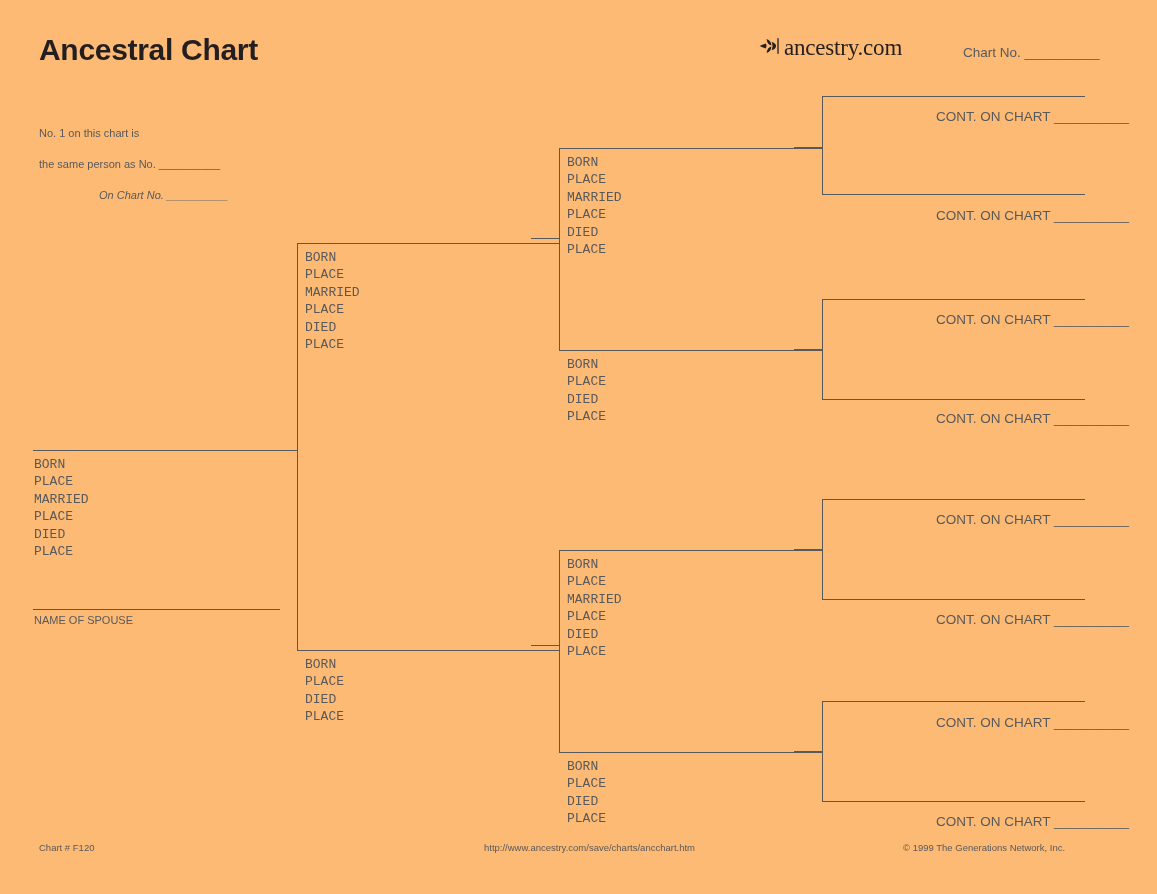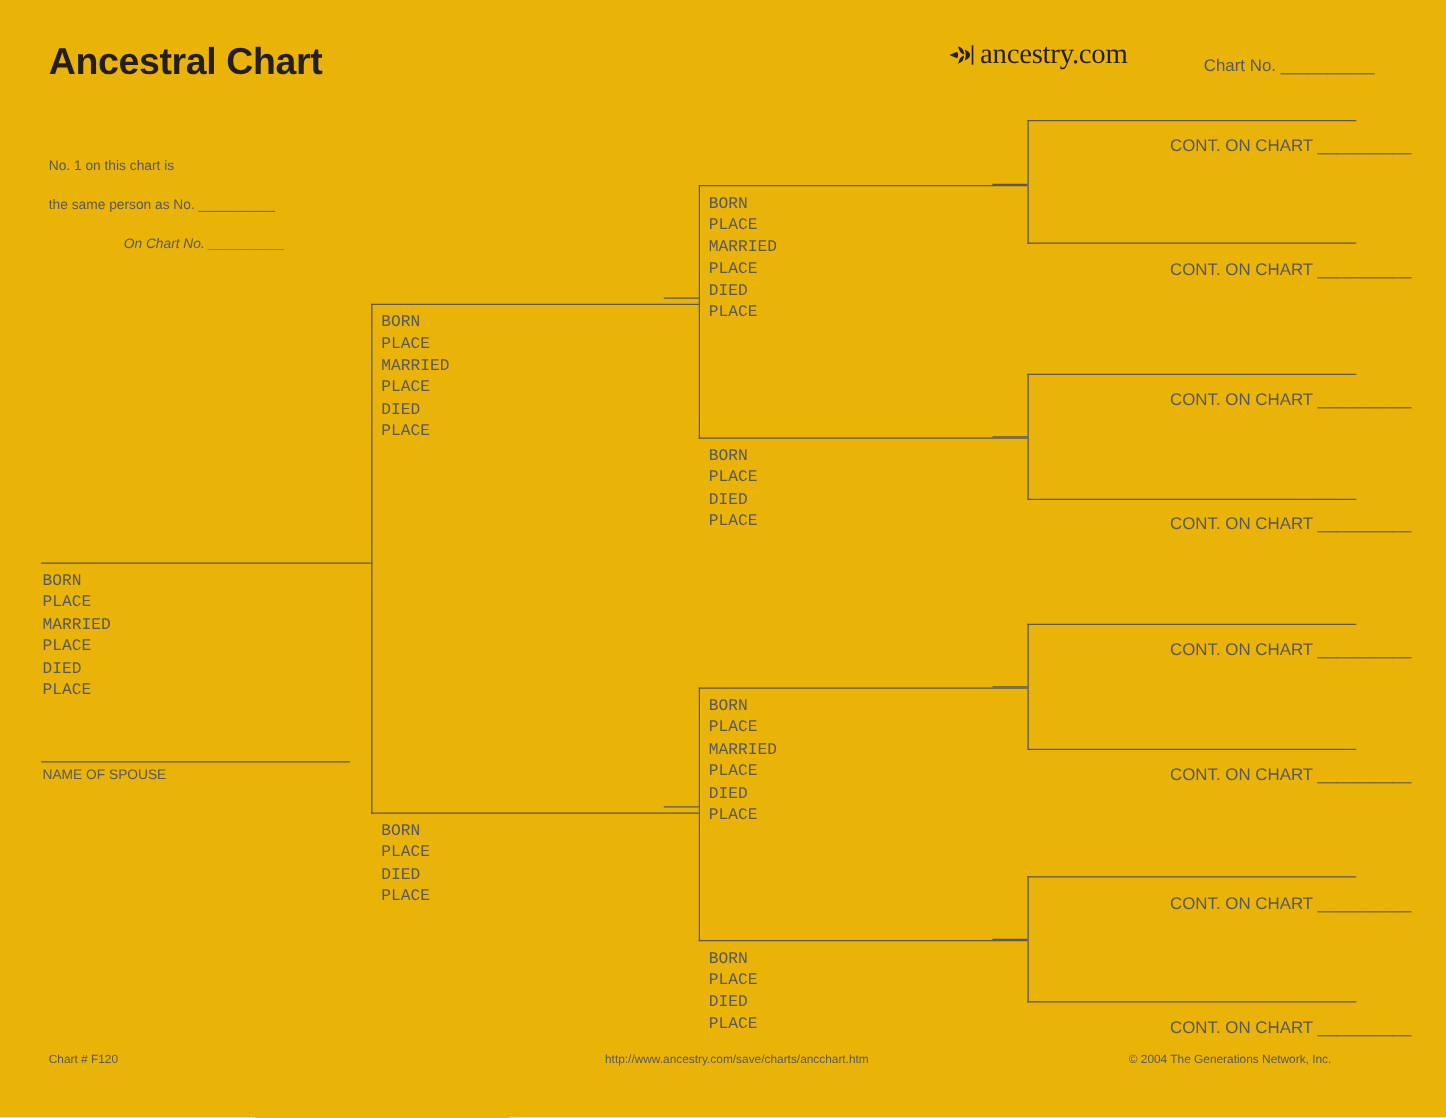--- a/index.html
+++ b/index.html
@@ -6,42 +6,42 @@
   html,body{margin:0;padding:0;background:#ffffff;}
   body{
     font-family:"Liberation Sans", sans-serif;
     color:#58595b;
     -webkit-font-smoothing:antialiased;
   }
   #page{
     position:relative;
     width:1157px;
     height:894px;
-    background:#eab308;
+    background:#fdba74;
     overflow:hidden;
   }
 
   
   .rule{position:absolute;background:#58595b;height:1px;}
   .vrule{position:absolute;background:#58595b;width:1px;}
   .lbl{position:absolute;white-space:nowrap;}
 
   
   #title{
     left:39px;top:33px;
     font-size:30px;
     font-weight:bold;
     color:#231f20;
     letter-spacing:-0.3px;
   }
   #logo-wrap{
     position:absolute;
     left:757px;top:31px;
     display:flex;
-    align-items:flex-start;
+    align-items:flex-end;
     height:28px;
   }
   #logo-mark{
     width:26px;height:26px;
     display:block;
   }
   #logo-text{
     font-family:"Liberation Serif", serif;
     font-size:23px;
     color:#231f20;
@@ -199,15 +199,15 @@
   <div class="rule" style="left:822px;top:599px;width:263px;"></div>
   <div class="cont" style="left:936px;top:612px;">CONT. ON CHART __________</div>
 
   <div class="rule" style="left:822px;top:701px;width:263px;"></div>
   <div class="cont" style="left:936px;top:715px;">CONT. ON CHART __________</div>
   <div class="rule" style="left:822px;top:801px;width:263px;"></div>
   <div class="cont" style="left:936px;top:814px;">CONT. ON CHART __________</div>
 
   <div class="foot" id="foot-form">Chart # F120</div>
   <div class="foot" id="foot-url">http://www.ancestry.com/save/charts/ancchart.htm</div>
-  <div class="foot" id="foot-copy">© 2004 The Generations Network, Inc.</div>
+  <div class="foot" id="foot-copy">© 1999 The Generations Network, Inc.</div>
 
 </div>
 
 </body></html>

